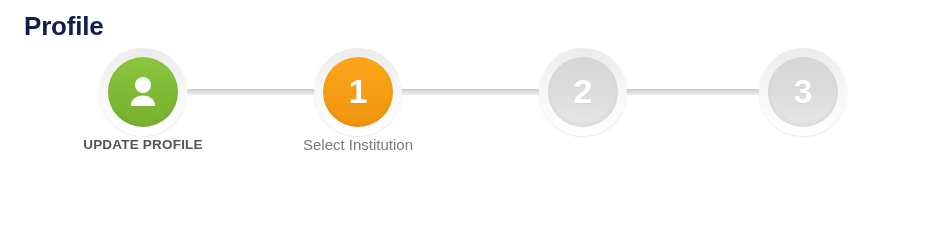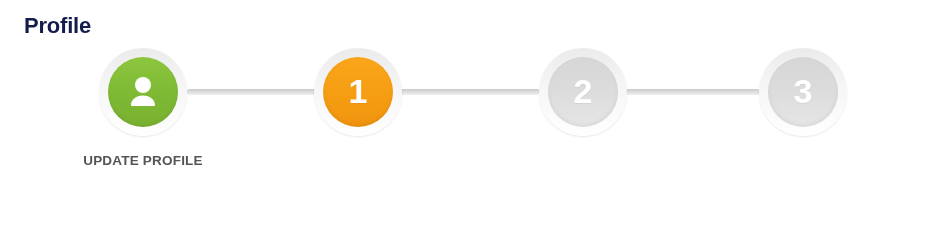--- a/index.html
+++ b/index.html
@@ -13,21 +13,21 @@
     position: relative;
     overflow: hidden;
     font-family: "Liberation Sans", sans-serif;
     -webkit-font-smoothing: antialiased;
   }
 
   #page-title {
     position: absolute;
     left: 24px;
     top: 10px;
-    font-size: 22px;
+    font-size: 26px;
     font-weight: bold;
     color: #141b4d;
     letter-spacing: -0.2px;
     line-height: 32px;
   }
 
   #wizard {
     position: absolute;
     left: 0;
     top: 45px;
@@ -97,21 +97,21 @@
     text-shadow: 0 1px 0 rgba(0,0,0,0.05);
   }
 
   .user-icon {
     width: 40px;
     height: 40px;
     display: block;
   }
 
   .step-label {
-    margin-top: 16px;
+    margin-top: 0;
     font-size: 15px;
     color: #7a7a7a;
     line-height: 18px;
     white-space: nowrap;
   }
   .step-label.active {
     color: #555555;
     font-weight: bold;
     font-size: 13.5px;
     letter-spacing: 0.2px;
@@ -139,20 +139,21 @@
     </div>
     <div class="step-label active">UPDATE PROFILE</div>
   </div>
 
   <div class="step" style="left:358px;">
     <div class="ring">
       <div class="disc orange">
         <span class="num">1</span>
       </div>
     </div>
+    <div class="step-label">Select Institution</div>
   </div>
 
   <div class="step" style="left:583px;">
     <div class="ring">
       <div class="disc grey">
         <span class="num">2</span>
       </div>
     </div>
   </div>
 

